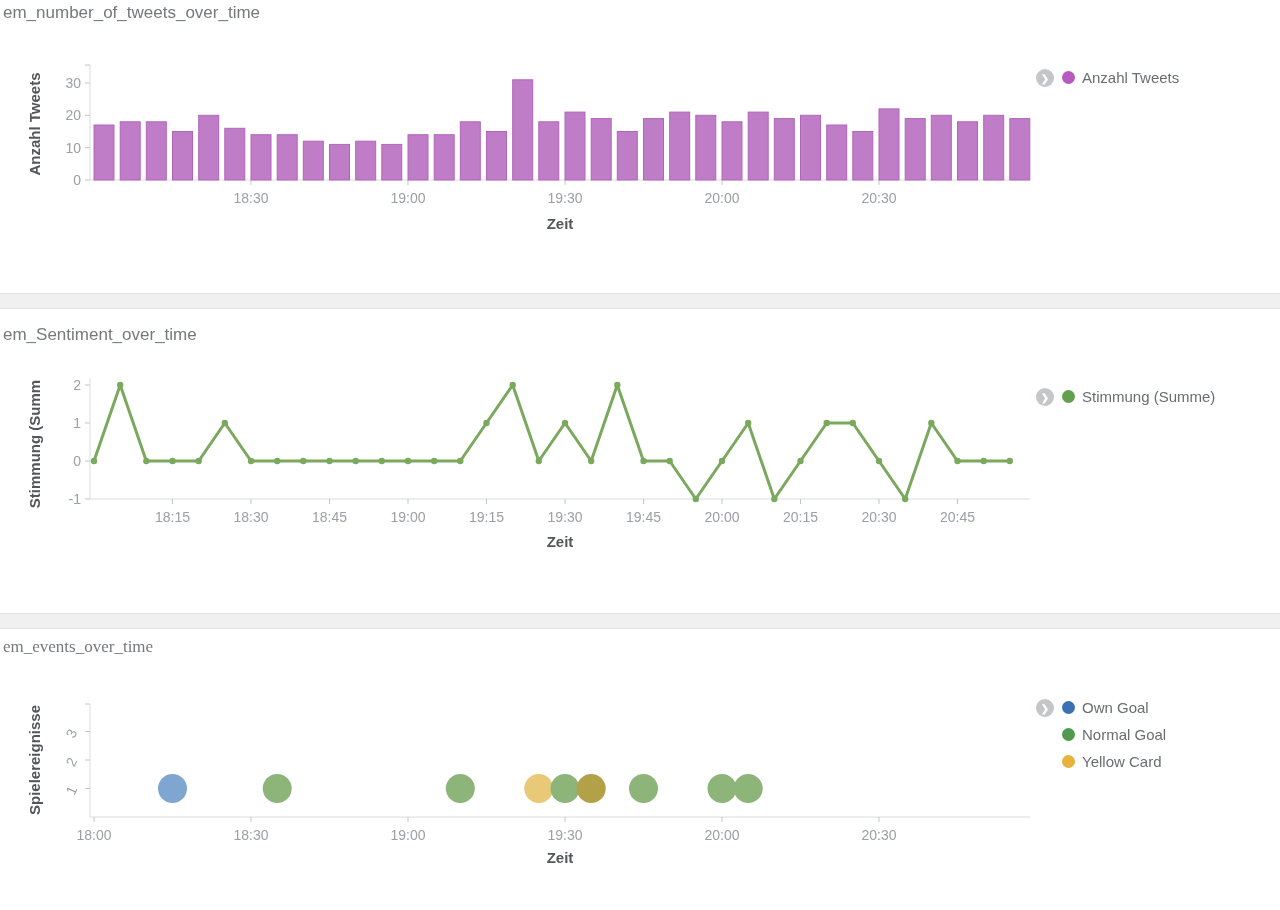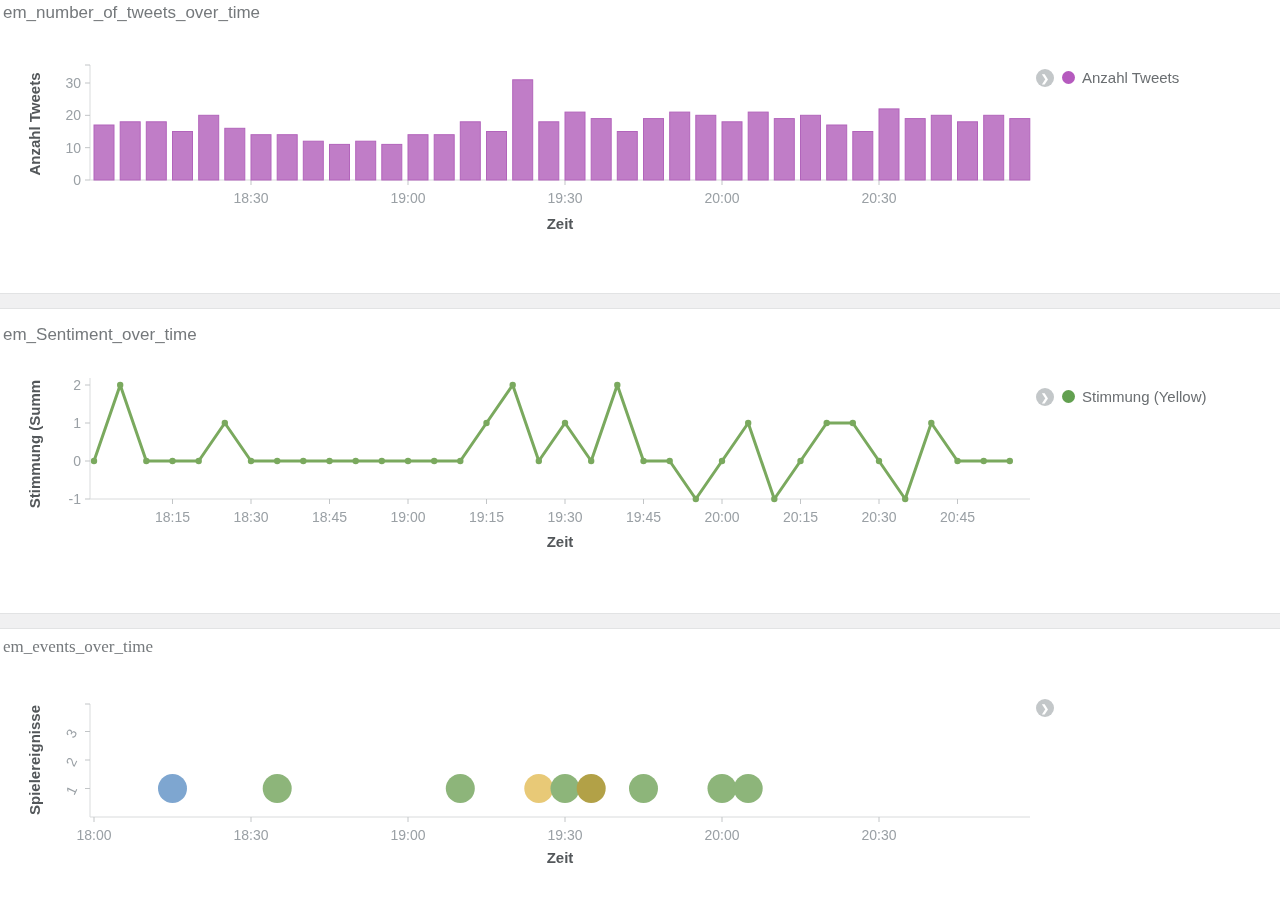--- a/index.html
+++ b/index.html
@@ -212,21 +212,35 @@
           <span class="legend-dot" style="background: rgb(181, 90, 190);"></span>
           <span class="legend-label">Anzahl Tweets</span>
         </div>
       </div>
     </div>
   <div class="legend" id="legend-1" style="top:383px;">
       <span class="chevron-btn">❯</span>
       <div class="legend-rows">
         <div class="legend-row">
           <span class="legend-dot" style="background: rgb(98, 160, 80);"></span>
-          <span class="legend-label">Stimmung (Yellow)</span>
+          <span class="legend-label">Stimmung (Summe)</span>
         </div>
       </div>
     </div>
   <div class="legend" id="legend-2" style="top:694px;">
       <span class="chevron-btn">❯</span>
+      <div class="legend-rows">
+        <div class="legend-row">
+          <span class="legend-dot" style="background: rgb(60, 112, 180);"></span>
+          <span class="legend-label">Own Goal</span>
+        </div>
+        <div class="legend-row">
+          <span class="legend-dot" style="background: rgb(79, 154, 76);"></span>
+          <span class="legend-label">Normal Goal</span>
+        </div>
+        <div class="legend-row">
+          <span class="legend-dot" style="background: rgb(230, 177, 60);"></span>
+          <span class="legend-label">Yellow Card</span>
+        </div>
+      </div>
     </div>
 
 </div>
 
 </body></html>

